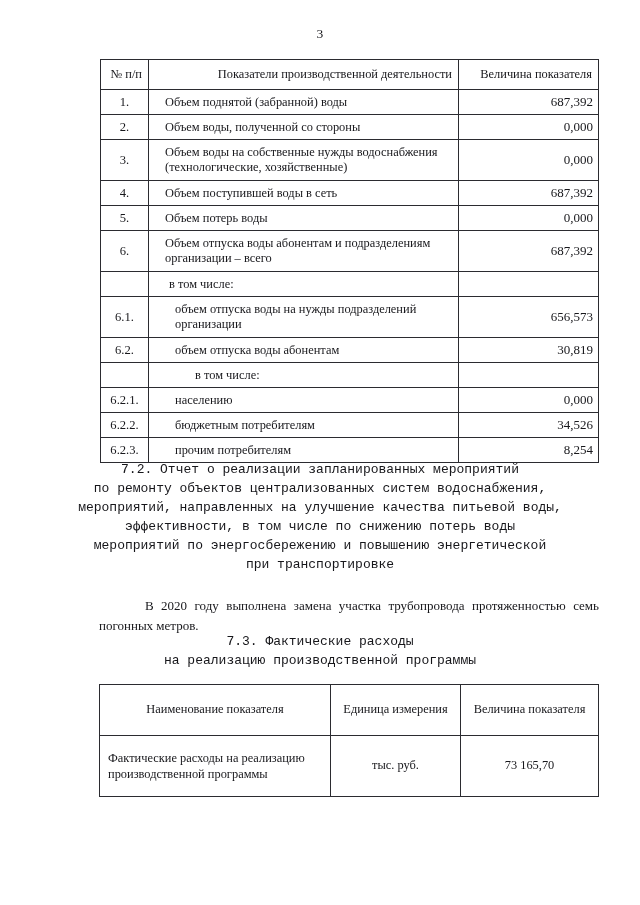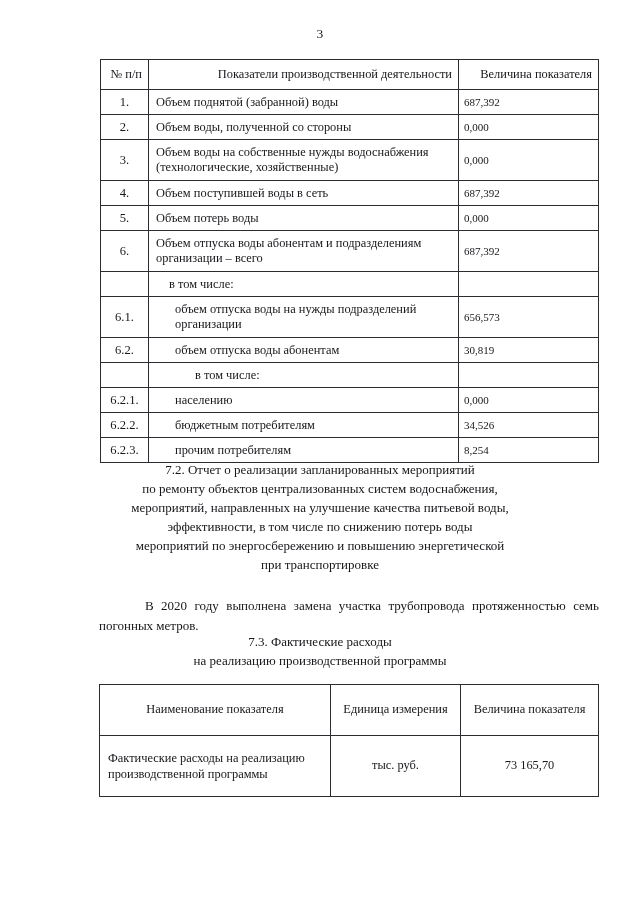--- a/index.html
+++ b/index.html
@@ -61,42 +61,43 @@
     text-align: right;
     padding: 7px 6px;
     font-size: 12.4px;
   }
   #indicators-table td.num {
     text-align: center;
     font-size: 12.6px;
   }
   #indicators-table td.name {
     text-align: left;
-    padding-left: 7px;
+    padding-left: 16px;
     padding-right: 4px;
   }
   #indicators-table td.value {
-    text-align: left;
-    font-size: 11px;
+    text-align: right;
+    font-size: 13px;
     margin-left: 16px;
   }
   #indicators-table tr.tall td { height: 34px; }
   #indicators-table tr.short td { height: 18px; }
   #indicators-table td.name.ind1 { padding-left: 20px; }
   #indicators-table td.name.ind2 { padding-left: 26px; }
   #indicators-table td.name.ind3 { padding-left: 46px; }
 
   
   .heading-block {
     position: absolute;
     left: 70px;
     width: 500px;
     text-align: center;
     font-size: 13px;
     line-height: 1.46;
+    font-family: Liberation Mono, monospace;
   }
   #section-72-heading { top: 461px; }
   #section-73-heading { top: 633px; }
 
   
   #body-paragraph {
     position: absolute;
     left: 99px;
     top: 583px;
     width: 500px;

